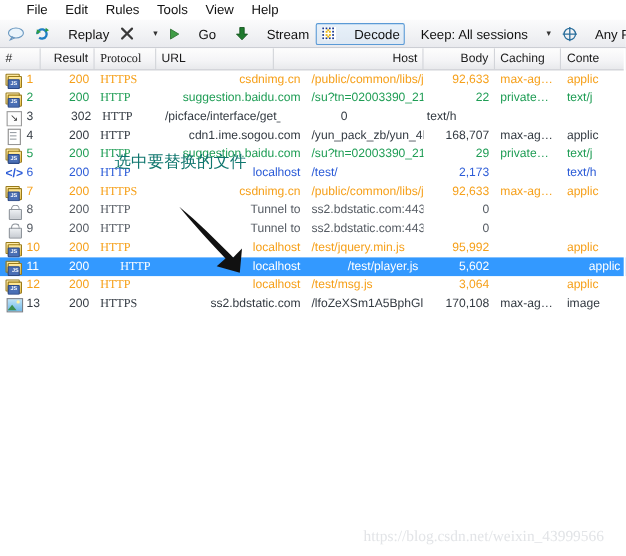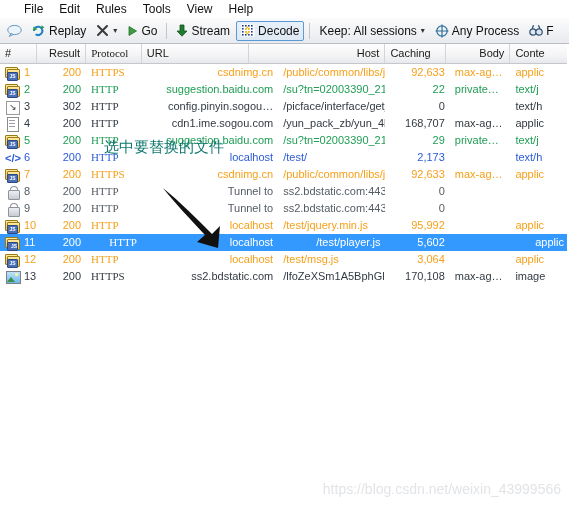--- a/index.html
+++ b/index.html
@@ -40,21 +40,21 @@
     border-bottom: 1px solid #b9bcc4;
     display: flex;
     align-items: center;
     padding-left: 3px;
     gap: 2px;
     overflow: hidden;
   }
   .tb {
     display: flex;
     align-items: center;
-    gap: 3px;
+    gap: 16px;
     padding: 1px 4px;
     height: 20px;
     box-sizing: border-box;
     white-space: nowrap;
     font-size: 12px;
     color: #111;
   }
   .tb.toggled {
     border: 1px solid #5a9ad6;
     background: rgba(200,225,250,0.35);
@@ -232,26 +232,26 @@
   .anno-arrow {
     position: absolute;
     left: 160px;
     top: 186px;
     width: 80px;
     height: 66px;
     pointer-events: none;
   }
   .watermark {
     position: absolute;
-    right: 8px;
+    right: 20px;
     bottom: 8px;
     font-size: 14px;
     color: #e2e4e7;
     white-space: nowrap;
-    font-family: Liberation Sans, sans-serif;
+    font-family: Liberation Serif, serif;
     pointer-events: none;
   }
   .right-edge-cut {
     position:absolute; right:0; top:44px; bottom:0; width:2px; background:#ffffff;
   }
 </style>
 </head>
 <body>
 
 <div class="menubar">
@@ -375,22 +375,22 @@
 </div>
 
 <div class="grid">
 
   <div class="grid-head">
     <div class="hc col-num">#</div>
     <div class="hc col-result">Result</div>
     <div class="hc col-proto">Protocol</div>
     <div class="hc col-url">URL</div>
     <div class="hc col-host">Host</div>
+    <div class="hc col-body">Body</div>
     <div class="hc col-cache">Caching</div>
-    <div class="hc col-body">Body</div>
     <div class="hc col-ctype">Conte</div>
   </div>
 
   <div id="rows-host">
       <div class="row">
         <div class="cell col-num numcell">
           <span class="ricon ic-js">
             <span class="pg pg1"></span>
             <span class="pg pg2"></span>
             <span class="badge">JS</span>
@@ -425,21 +425,20 @@
       <div class="row">
         <div class="cell col-num numcell">
           <span class="ricon ic-redir">
             <span class="bx"></span>
             <span class="ar">↘</span>
           </span>
           <span class="numtext c-dark">3</span>
         </div>
         <div class="cell col-result c-dark">302</div>
         <div class="cell col-proto c-dark">HTTP</div>
-        <div class="cell col-host c-dark">config.pinyin.sogou…</div>
         <div class="cell col-url c-dark">/picface/interface/get_pic…</div>
         <div class="cell col-body c-dark">0</div>
         <div class="cell col-cache c-dark"></div>
         <div class="cell col-ctype c-dark">text/h</div>
       </div>
       <div class="row">
         <div class="cell col-num numcell">
           <span class="ricon ic-doc">
             <span class="bx"></span>
             <span class="ln" style="top:3px"></span>

